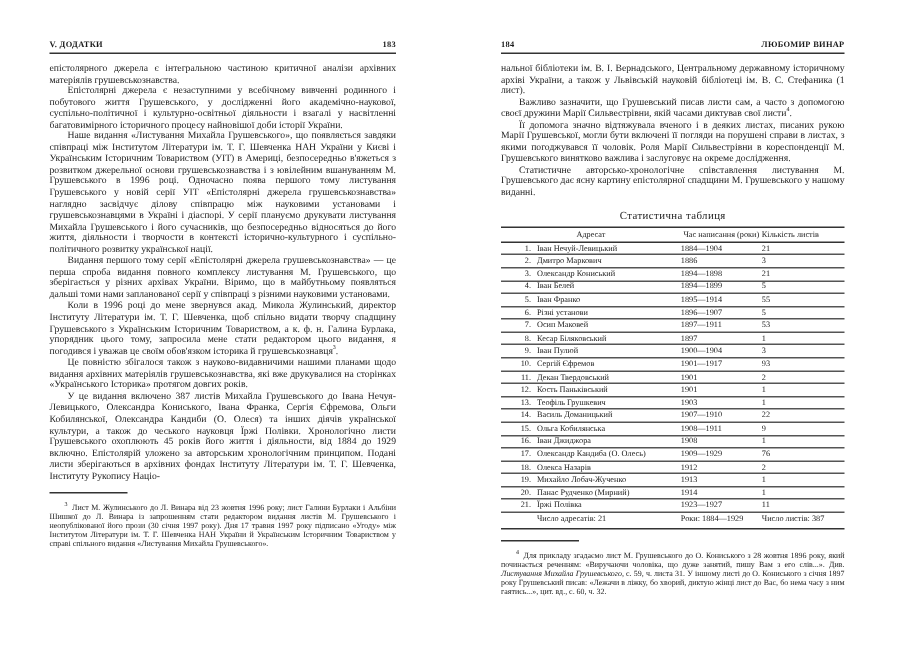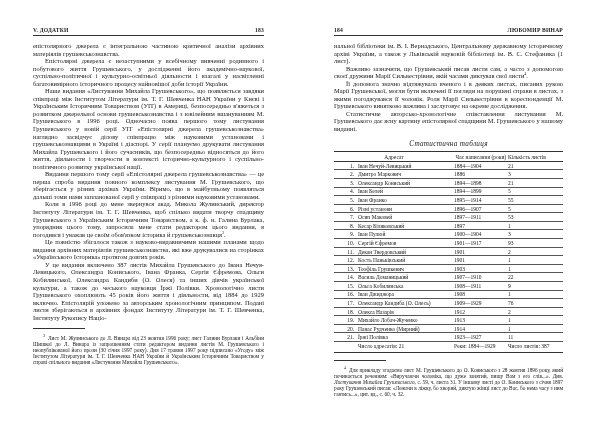--- a/index.html
+++ b/index.html
@@ -11,21 +11,21 @@
   .running-head { display: flex; justify-content: space-between; font-size: 5.6px; font-weight: bold;
                   letter-spacing: 0.2px; padding-bottom: 2px; border-bottom: 1.2px solid #333; }
   .body-text { margin-top: 6px; font-size: 6.45px; line-height: 7.55px; text-align: justify; }
   .body-text p { margin: 0; text-indent: 0; }
   .body-text p.ind { text-indent: 12px; }
   .body-text sup { font-size: 4px; line-height: 0; }
   .fn-rule { width: 52px; border-top: 0.8px solid #333; margin: 7px 0 4px 0; }
   .footnote { font-size: 5.3px; line-height: 6.1px; text-align: justify; text-indent: 10px; }
   .footnote .fn-num { font-size: 4px; vertical-align: super; margin-right: 3px; }
   .footnote i { font-style: italic; }
-  .tbl-title { text-align: center; font-size: 7.2px; margin: 7px 0 3px 0; letter-spacing: 0.3px; font-style: italic; }
+  .tbl-title { text-align: center; font-size: 7.2px; margin: 7px 0 3px 0; letter-spacing: 0.3px; }
   table.stat { width: 100%; border-collapse: collapse; font-size: 5.5px; line-height: 6.3px; }
   table.stat thead th { font-weight: normal; border-top: 1px solid #333; border-bottom: 1px solid #333;
                         padding: 2px 0 1px 0; text-align: left; vertical-align: top; }
   table.stat thead th.c-addr { text-align: center; }
   table.stat thead th.c-time { text-align: center; width: 54px; }
   table.stat tbody td { border-bottom: 0.7px solid #555; padding: 0.9px 0 0.4px 0; white-space: nowrap; }
   table.stat td.num { width: 20px; text-align: right; padding-right: 4px; }
   table.stat td.years { width: 54px; }
   table.stat td.count { padding-left: 0; }
   table.stat tfoot td { border-bottom: 1.2px solid #333; padding: 1px 0 3px 0; white-space: nowrap; }

